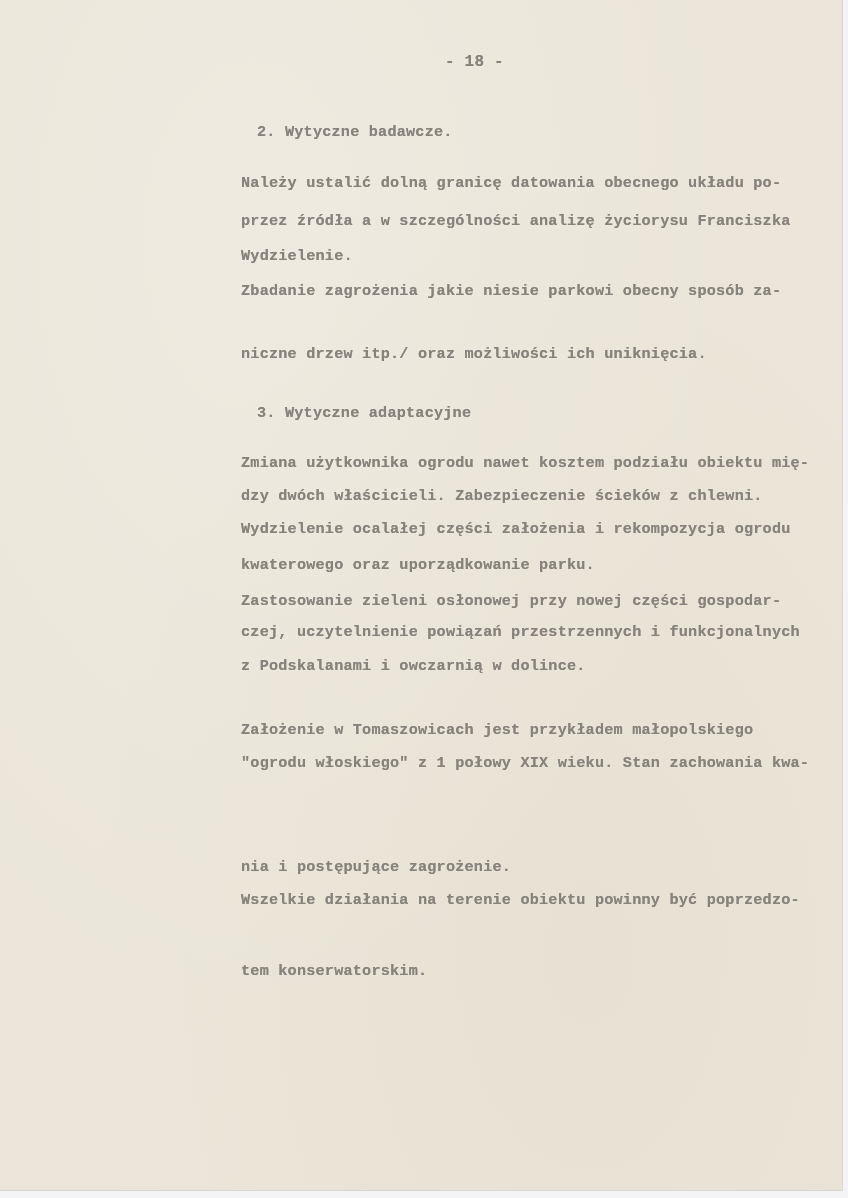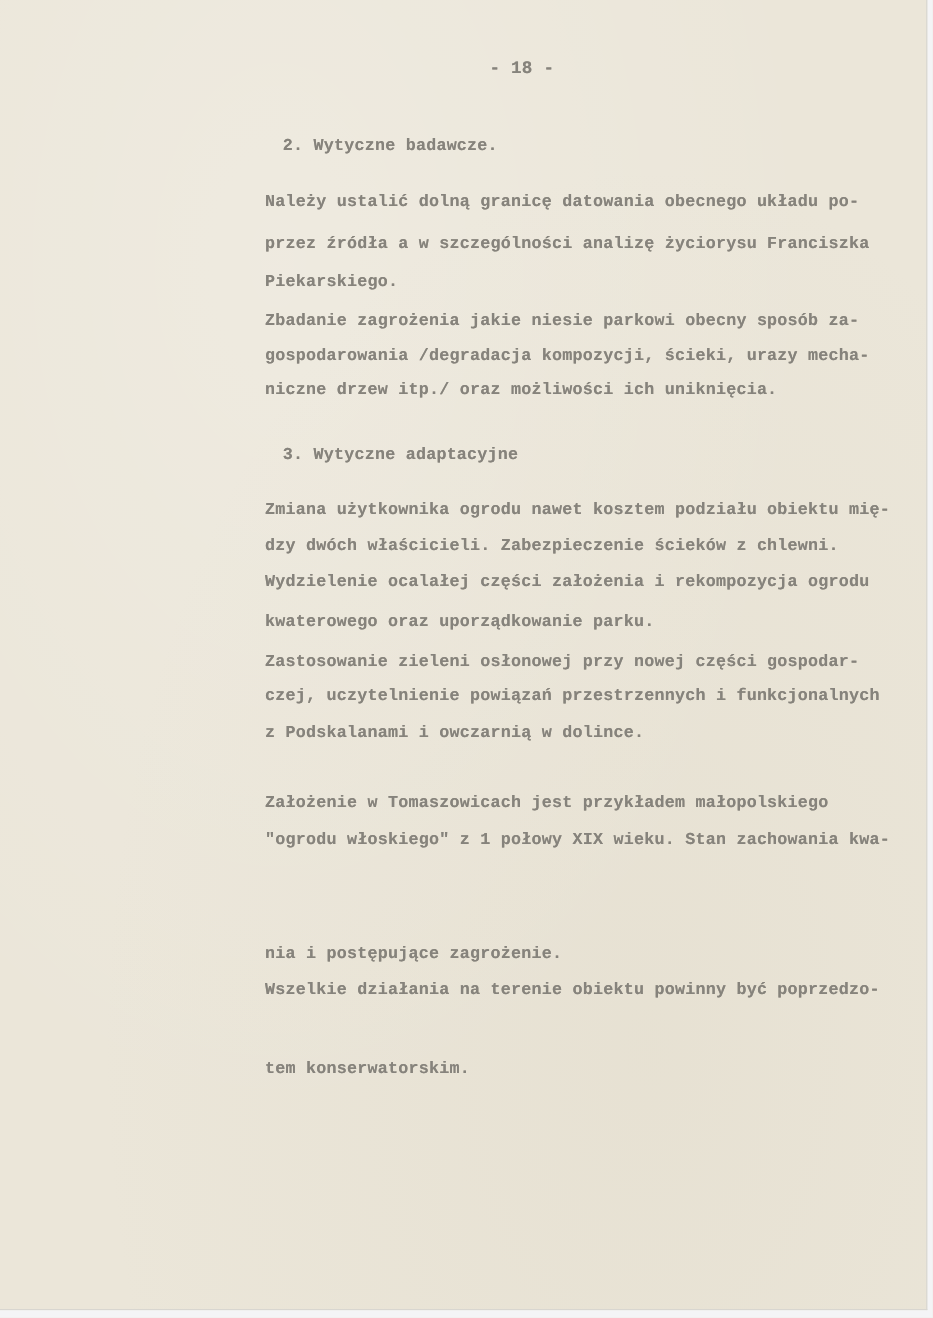--- a/index.html
+++ b/index.html
@@ -38,23 +38,22 @@
 </head>
 <body>
 
 <div class="page">
 
   <div class="tw page-number">- 18 -</div>
 
   <div class="tw" style="left:257px; top:125px;">2. Wytyczne badawcze.</div>
   <div class="tw line" style="top:176px;">Należy ustalić dolną granicę datowania obecnego układu po-</div>
   <div class="tw line" style="top:214px;">przez źródła a w szczególności analizę życiorysu Franciszka</div>
-  <div class="tw line" style="top:249px;">Piekarskiego.</div>
+  <div class="tw line" style="top:249px;">Wydzielenie.</div>
   <div class="tw line" style="top:284px;">Zbadanie zagrożenia jakie niesie parkowi obecny sposób za-</div>
-  <div class="tw line" style="top:316px;">gospodarowania /degradacja kompozycji, ścieki, urazy mecha-</div>
   <div class="tw line" style="top:347px;">niczne drzew itp./ oraz możliwości ich uniknięcia.</div>
 
   <div class="tw" style="left:257px; top:406px;">3. Wytyczne adaptacyjne</div>
   <div class="tw line" style="top:456px;">Zmiana użytkownika ogrodu nawet kosztem podziału obiektu mię-</div>
   <div class="tw line" style="top:489px;">dzy dwóch właścicieli. Zabezpieczenie ścieków z chlewni.</div>
   <div class="tw line" style="top:522px;">Wydzielenie ocalałej części założenia i rekompozycja ogrodu</div>
   <div class="tw line" style="top:558px;">kwaterowego oraz uporządkowanie parku.</div>
   <div class="tw line" style="top:594px;">Zastosowanie zieleni osłonowej przy nowej części gospodar-</div>
   <div class="tw line" style="top:625px;">czej, uczytelnienie powiązań przestrzennych i funkcjonalnych</div>
   <div class="tw line" style="top:659px;">z Podskalanami i owczarnią w dolince.</div>

